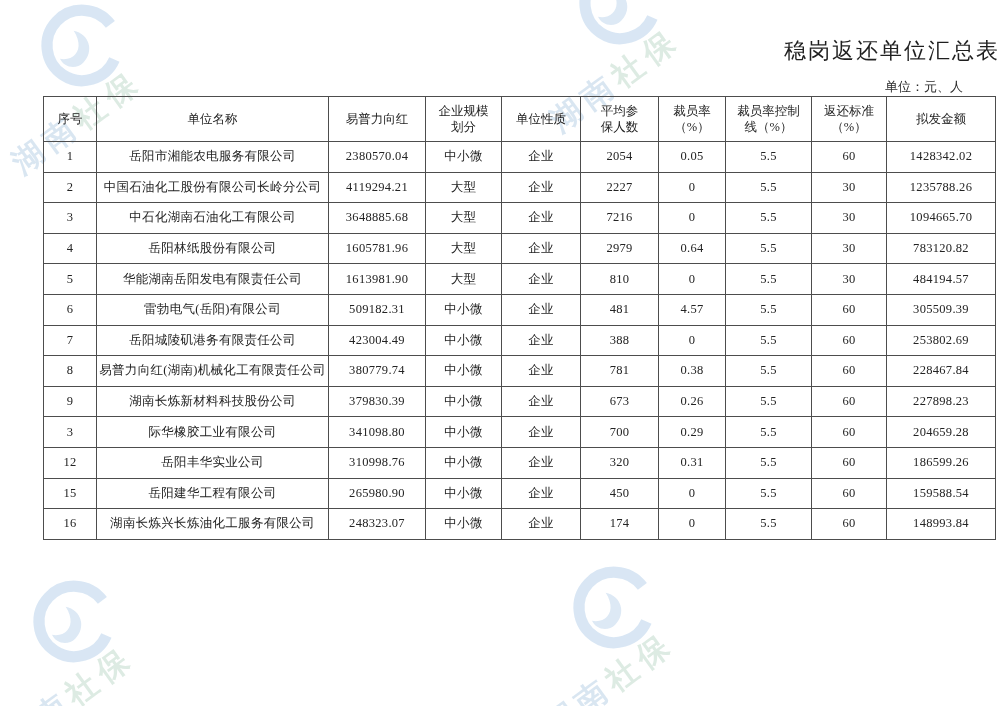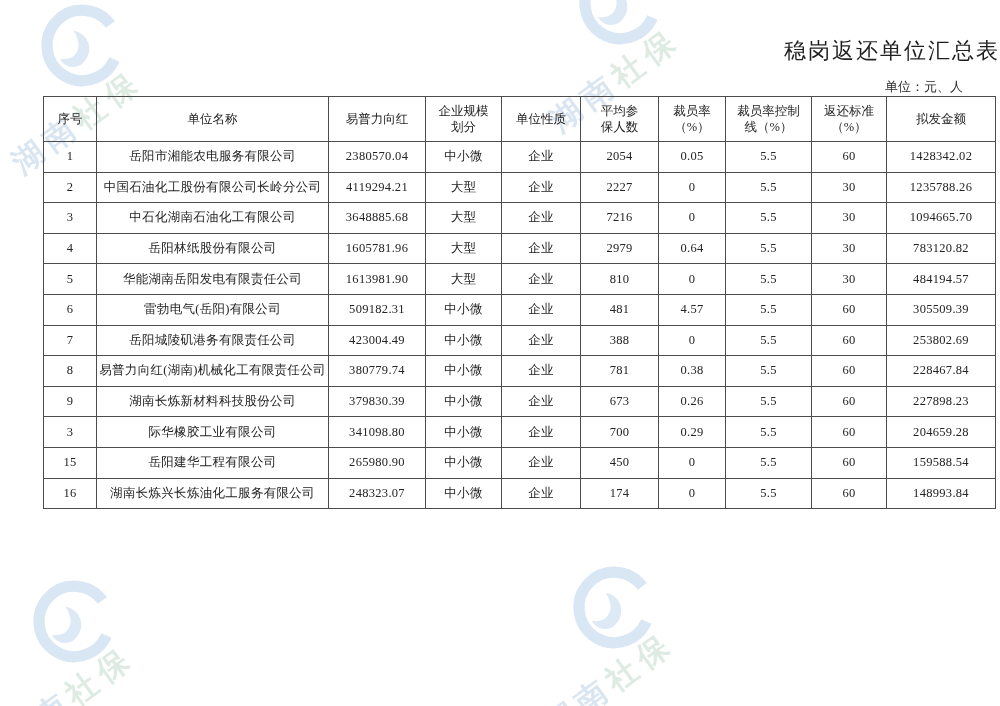--- a/index.html
+++ b/index.html
@@ -232,20 +232,32 @@
         <td>341098.80</td>
         <td>中小微</td>
         <td>企业</td>
         <td>700</td>
         <td>0.29</td>
         <td>5.5</td>
         <td>60</td>
         <td>204659.28</td>
       </tr>
       <tr>
+        <td>12</td>
+        <td>岳阳丰华实业公司</td>
+        <td>310998.76</td>
+        <td>中小微</td>
+        <td>企业</td>
+        <td>320</td>
+        <td>0.31</td>
+        <td>5.5</td>
+        <td>60</td>
+        <td>186599.26</td>
+      </tr>
+      <tr>
         <td>15</td>
         <td>岳阳建华工程有限公司</td>
         <td>265980.90</td>
         <td>中小微</td>
         <td>企业</td>
         <td>450</td>
         <td>0</td>
         <td>5.5</td>
         <td>60</td>
         <td>159588.54</td>

